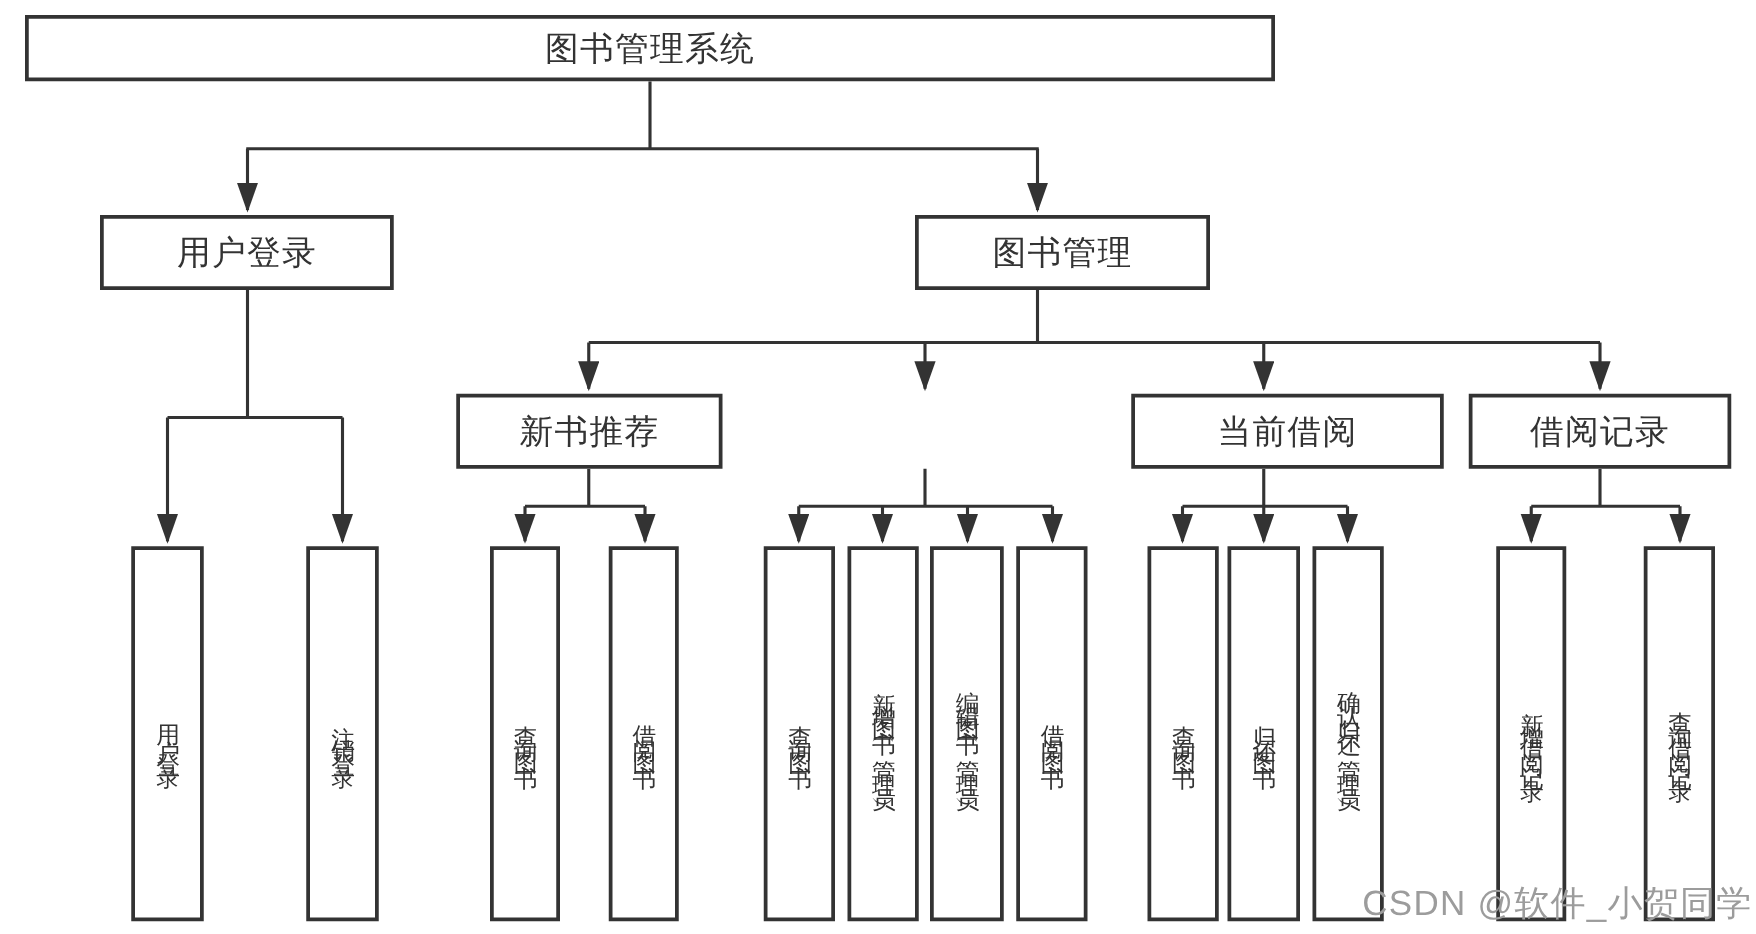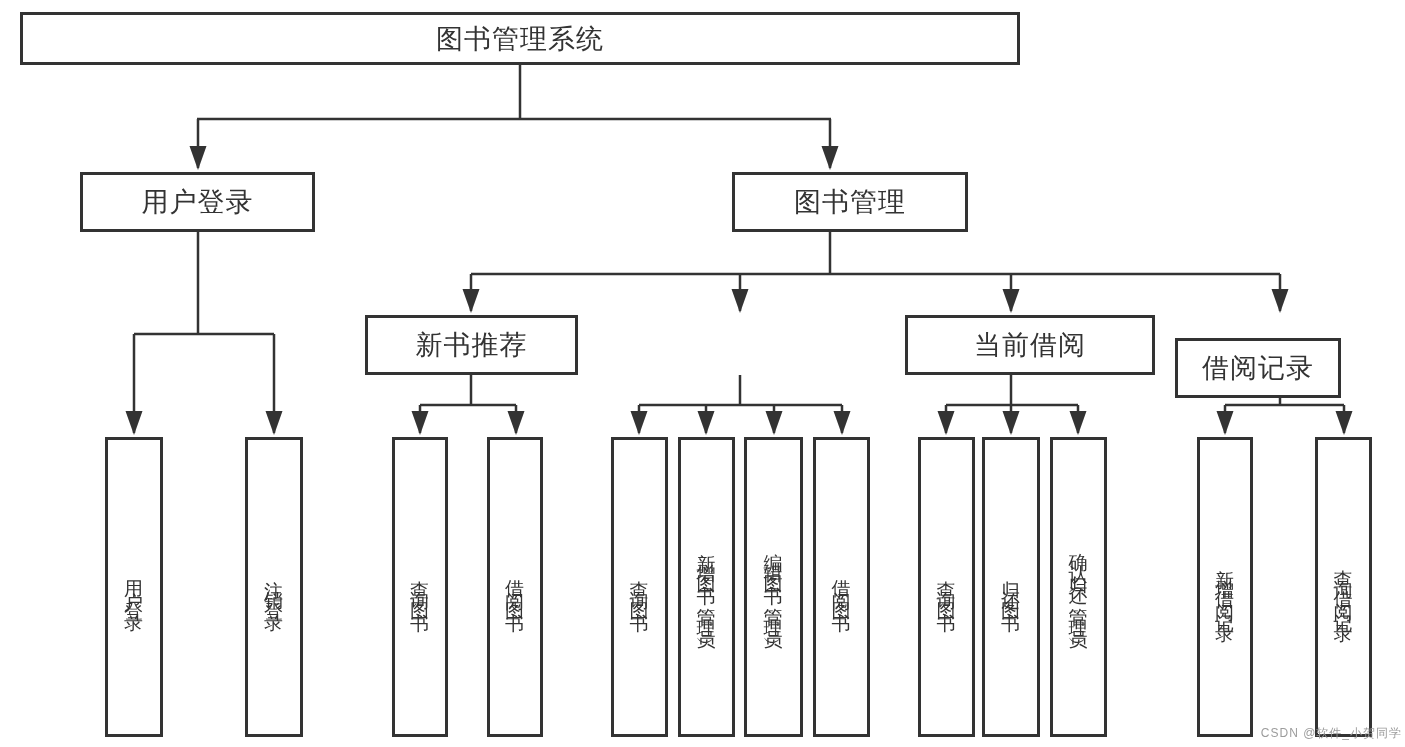--- a/index.html
+++ b/index.html
@@ -36,21 +36,21 @@
     font-size: 19px;
     color: #333333;
     letter-spacing: 11px;
     line-height: 1;
     white-space: nowrap;
   }
   .watermark {
     position: absolute;
     right: 3px;
     bottom: 5px;
-    font-size: 12px;
+    font-size: 28px;
     color: #9c9c9c;
     letter-spacing: 1px;
     white-space: nowrap;
   }
 </style>
 </head>
 <body>
 
 <div class="canvas">
 
@@ -126,21 +126,21 @@
   <div class="box" style="left:712px; top:172px; width:236px; height:60px;margin-left:20px;">
     <span class="hlabel">图书管理</span>
   </div>
 
   <div class="box" style="left:365px; top:315px; width:213px; height:60px;align-items:center;">
     <span class="hlabel">新书推荐</span>
   </div>
   <div class="box" style="left:905px; top:315px; width:250px; height:60px;">
     <span class="hlabel">当前借阅</span>
   </div>
-  <div class="box" style="left:1175px; top:315px; width:166px; height:60px;margin-top:23px;">
+  <div class="box" style="left:1175px; top:315px; width:210px; height:60px;">
     <span class="hlabel">借阅记录</span>
   </div>
 
   <div class="box" style="left:105px; top:437px; width:58px; height:300px;">
     <span class="vlabel">用户登录</span>
   </div>
   <div class="box" style="left:245px; top:437px; width:58px; height:300px;">
     <span class="vlabel">注销登录</span>
   </div>
 

